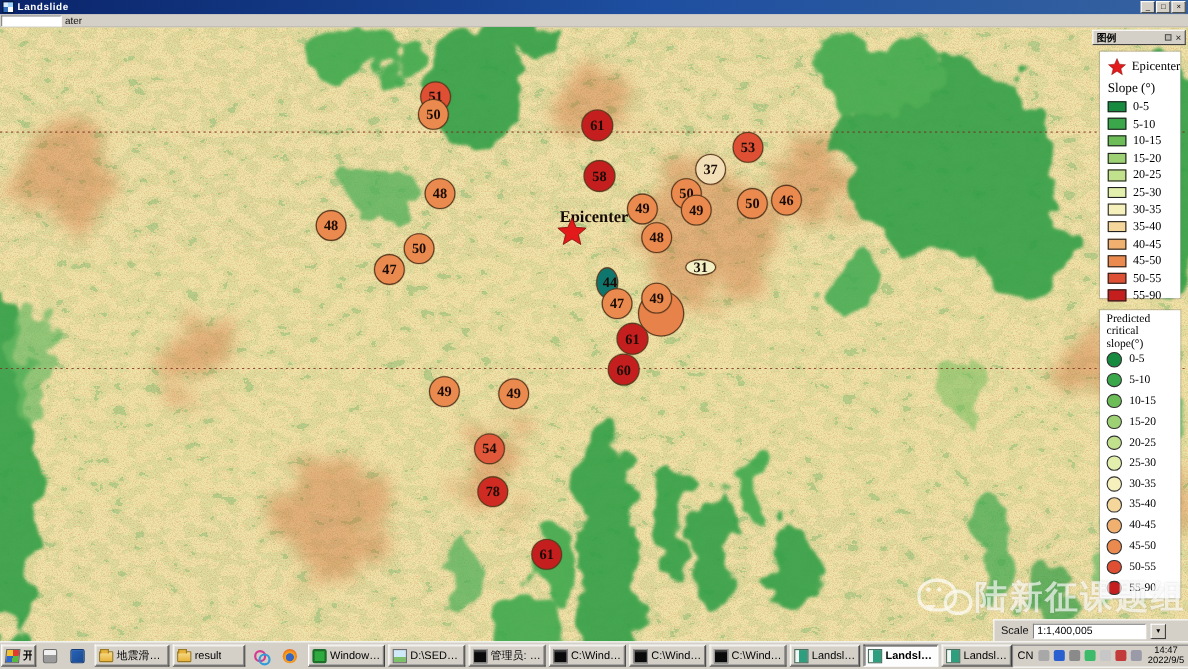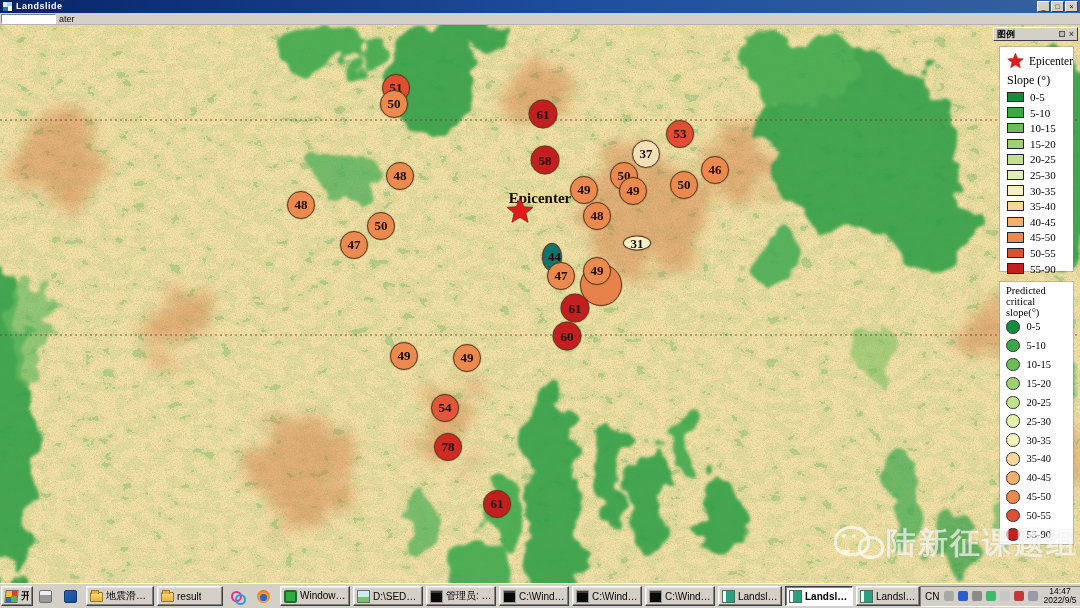--- a/index.html
+++ b/index.html
@@ -271,21 +271,21 @@
       </div>
 
       <div class="marker" style="left: 646px; top: 129px; width: 28px; height: 28px; background: rgb(242, 223, 184);">
         <span class="marker-value">37</span>
       </div>
 
       <div class="marker" style="left: 624px; top: 151px; width: 28px; height: 28px; background: rgb(234, 138, 78);">
         <span class="marker-value">50</span>
       </div>
 
-      <div class="marker" style="left: 690px; top: 145px; width: 28px; height: 28px; background: rgb(234, 138, 78); margin-left: 25px;">
+      <div class="marker" style="left: 690px; top: 157px; width: 28px; height: 28px; background: rgb(234, 138, 78); margin-left: 25px;">
         <span class="marker-value">46</span>
       </div>
 
       <div class="marker" style="left: 584px; top: 165px; width: 28px; height: 28px; background: rgb(234, 138, 78);">
         <span class="marker-value">49</span>
       </div>
 
       <div class="marker" style="left: 633px; top: 166px; width: 28px; height: 28px; background: rgb(234, 138, 78);">
         <span class="marker-value">49</span>
       </div>
@@ -503,20 +503,27 @@
   <div class="watermark">
     <span class="wechat-icon">
       <span class="wc-big"></span>
       <span class="wc-small"></span>
       <span class="wc-eye" style="left:8px;top:10px;"></span>
       <span class="wc-eye" style="left:18px;top:10px;"></span>
     </span>
     <span class="watermark-text">陆新征课题组</span>
   </div>
 
+  <div class="scalebar">
+    <span class="scale-label">Scale</span>
+    <span class="scale-combo">
+      <span class="scale-value">1:1,400,005</span>
+    </span>
+    <span class="scale-drop">▼</span>
+  </div>
 </div>
 
 <div class="taskbar">
   <div class="tb-items">
 
       <div class="tb-item" data-type="start" data-icon="start-logo" style="width: 32px;">
         <span class="tb-ico"></span>
         <span class="tb-label">开始</span>
       </div>
 

